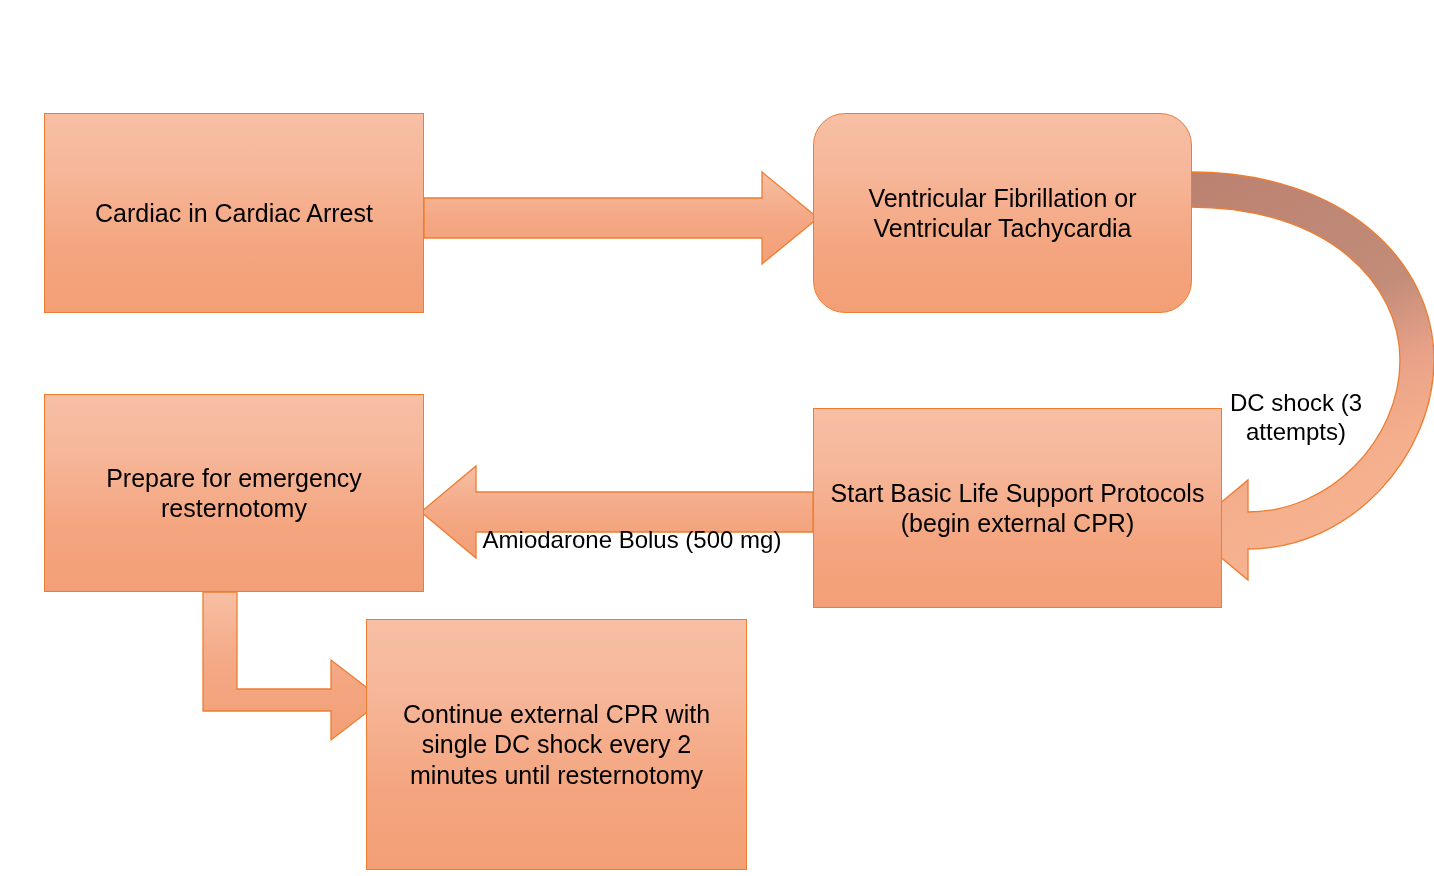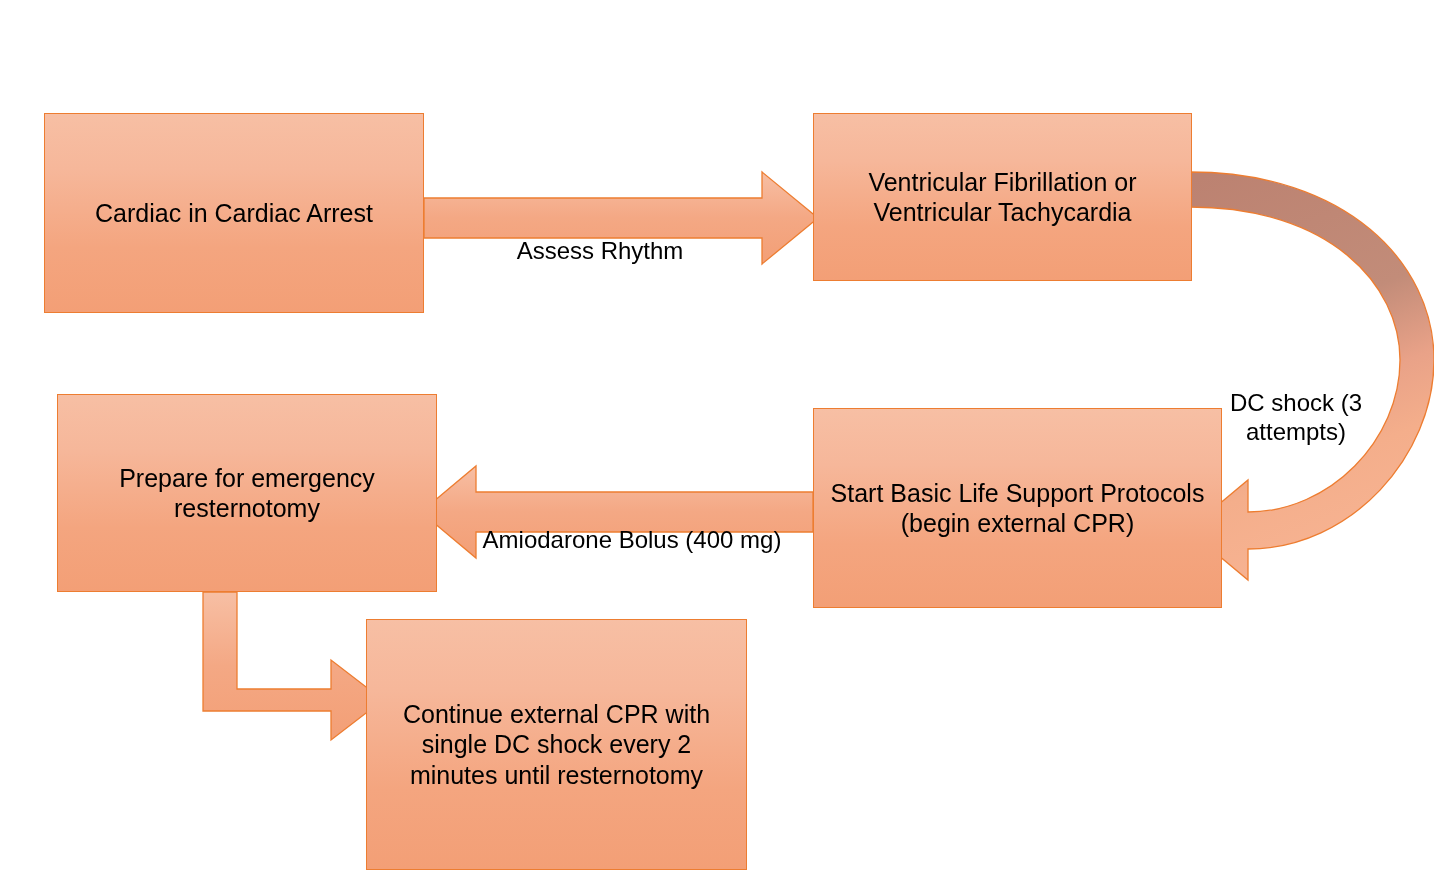--- a/index.html
+++ b/index.html
@@ -103,42 +103,39 @@
                L 237,689
                L 237,592
                Z" fill="url(#gradBlock)" stroke="#ED7D31" stroke-width="1.3"></path>
     </g>
   </svg>
 
   <div class="node" style="left:44px; top:113px; width:380px; height:200px;">
     <span>Cardiac in Cardiac Arrest</span>
   </div>
 
-  <div class="node" style="left:813px; top:113px; width:379px; height:168px;">
+  <div class="node" style="left:813px; top:113px; width:379px; height:200px;border-radius:32px;">
     <span>Ventricular Fibrillation or Ventricular Tachycardia</span>
   </div>
 
-  <div class="node" style="left:44px; top:394px; width:380px; height:198px;margin-left:13px;">
+  <div class="node" style="left:44px; top:394px; width:380px; height:198px;">
     <span>Prepare for emergency resternotomy</span>
   </div>
 
   <div class="node" style="left:813px; top:408px; width:409px; height:200px;">
     <span>Start Basic Life Support Protocols (begin external CPR)</span>
   </div>
 
   <div class="node" style="left:366px; top:619px; width:381px; height:251px;">
     <span>Continue external CPR with single DC shock every 2 minutes until resternotomy</span>
   </div>
 
-  <div class="edge-label" style="left:455px; top:208px; width:290px;">
-    <span>Assess Rhythm</span>
-  </div>
 
   <div class="edge-label" style="left:1206px; top:360px; width:180px;">
     <span>DC shock (3
 attempts)</span>
   </div>
 
   <div class="edge-label" style="left:452px; top:497px; width:360px;">
-    <span>Amiodarone Bolus (400 mg)</span>
+    <span>Amiodarone Bolus (500 mg)</span>
   </div>
 
 </div>
 
 </body></html>

